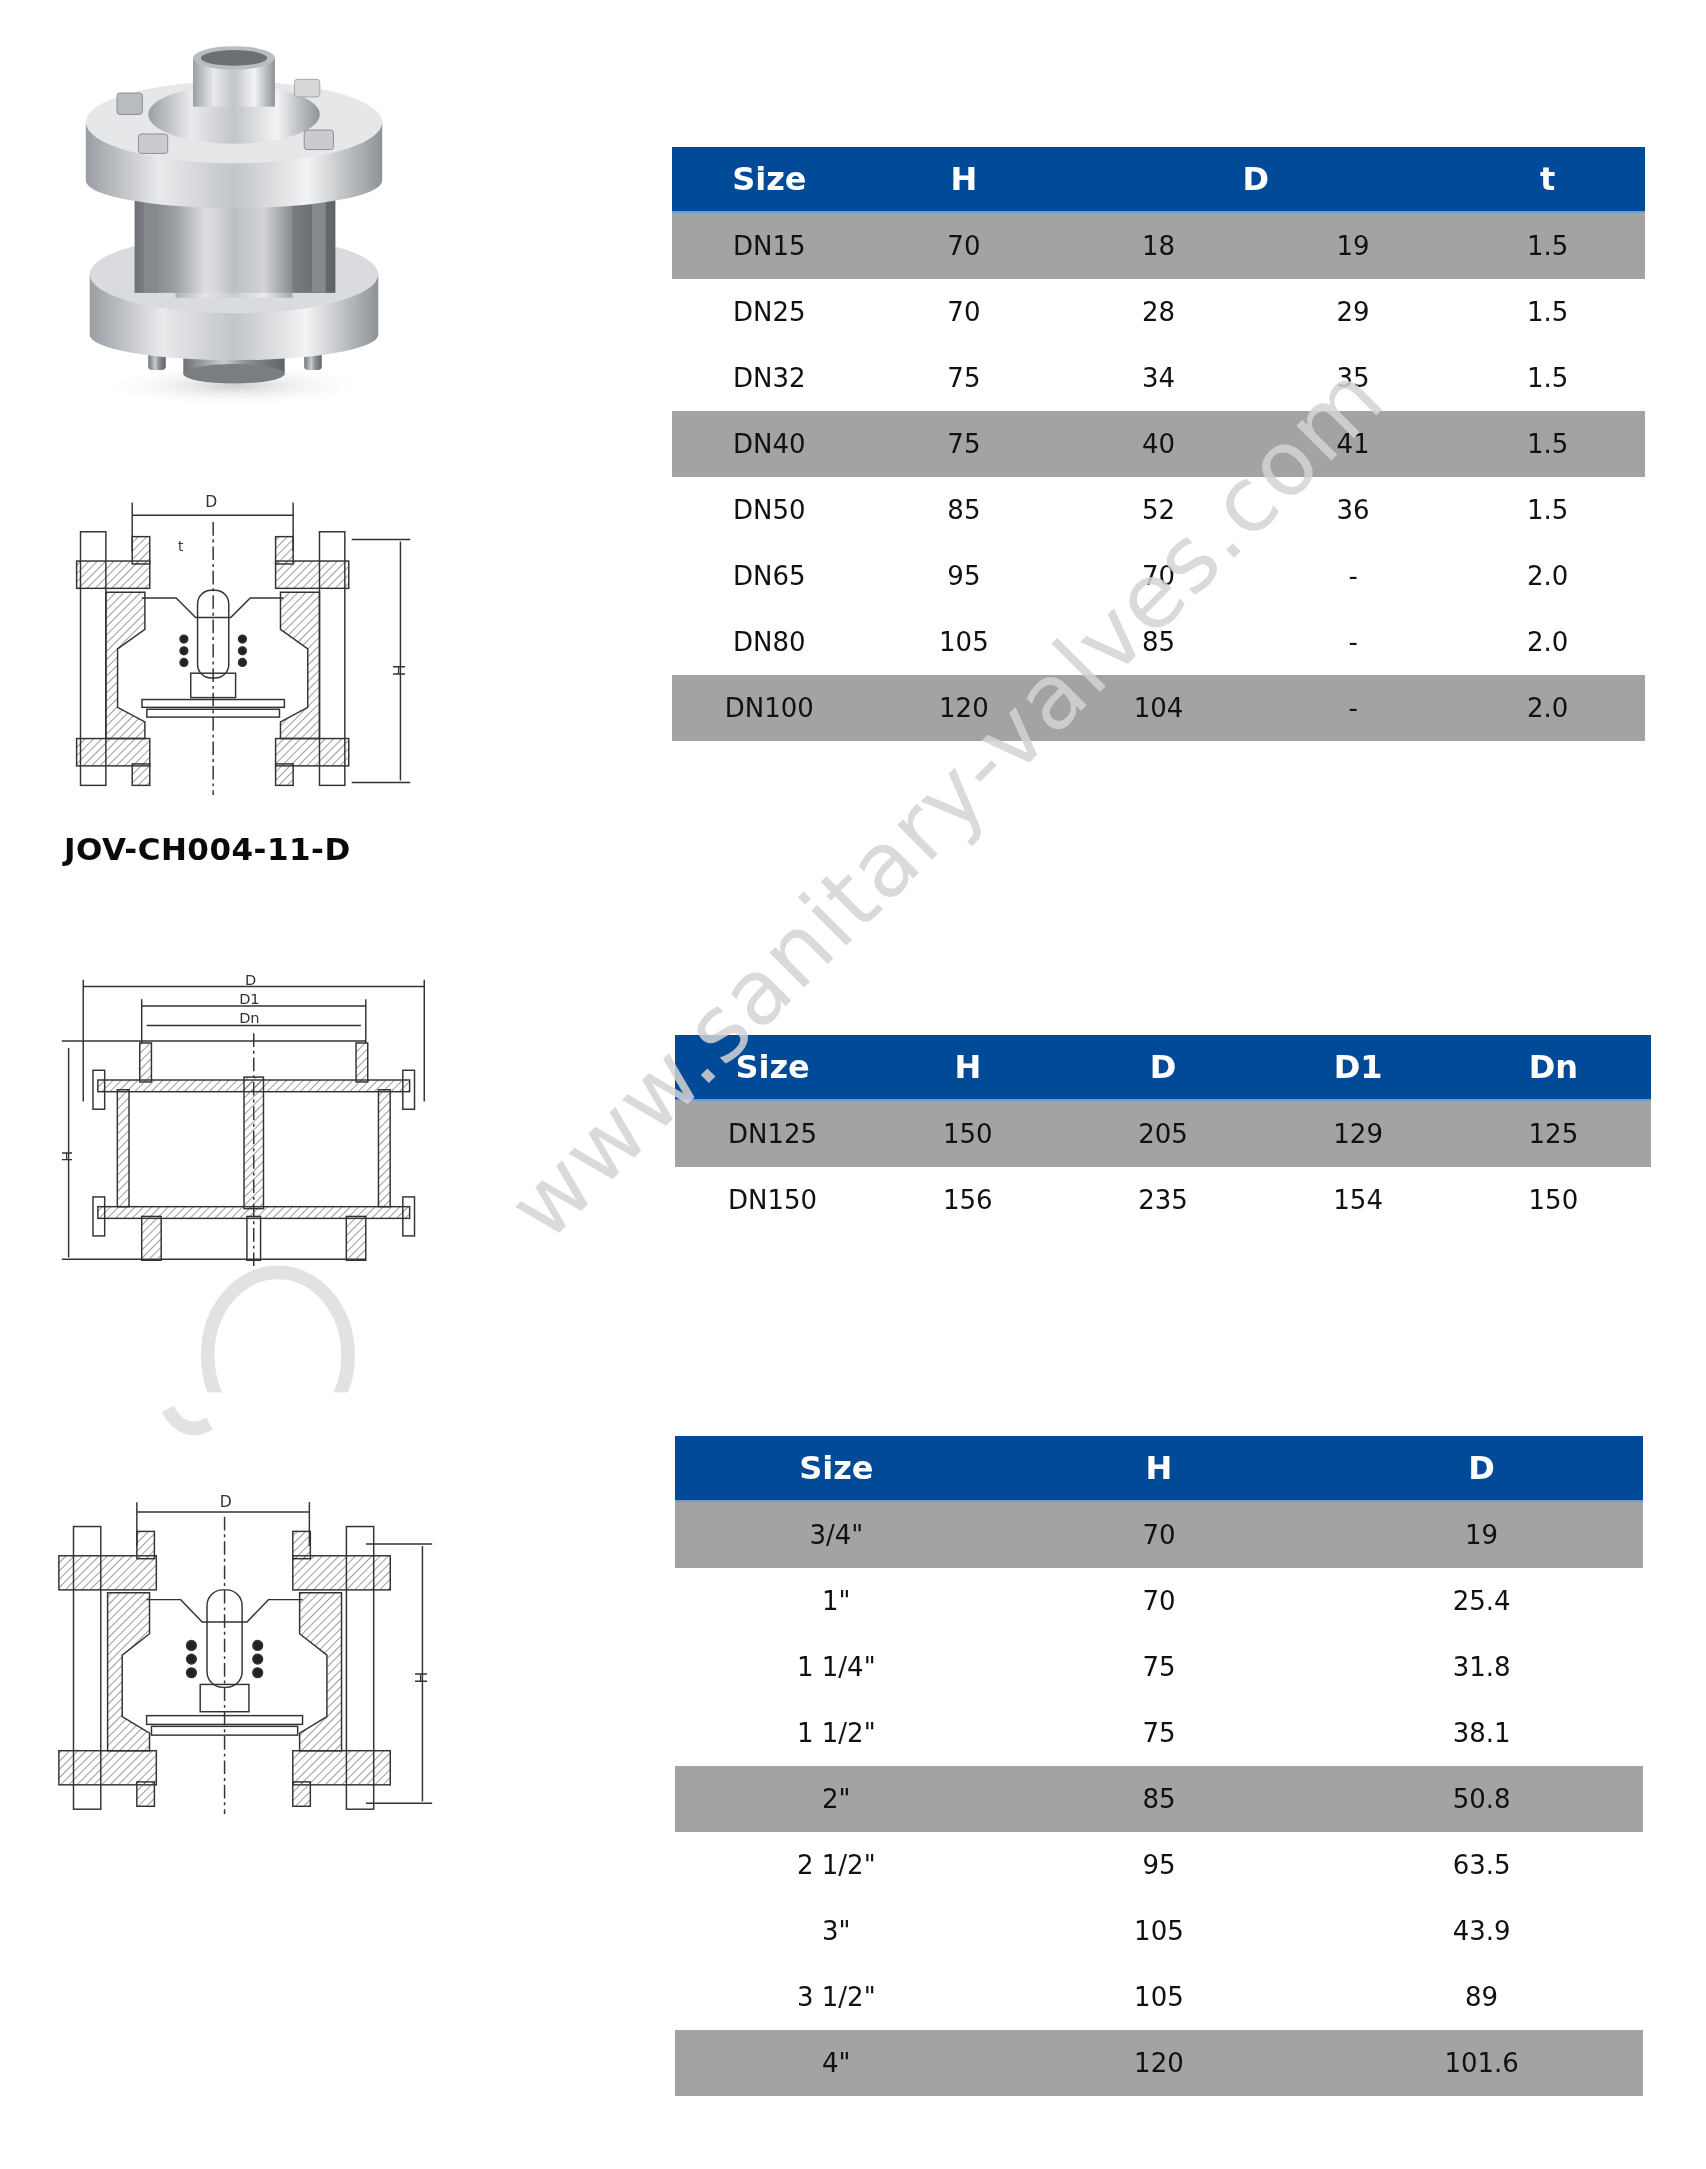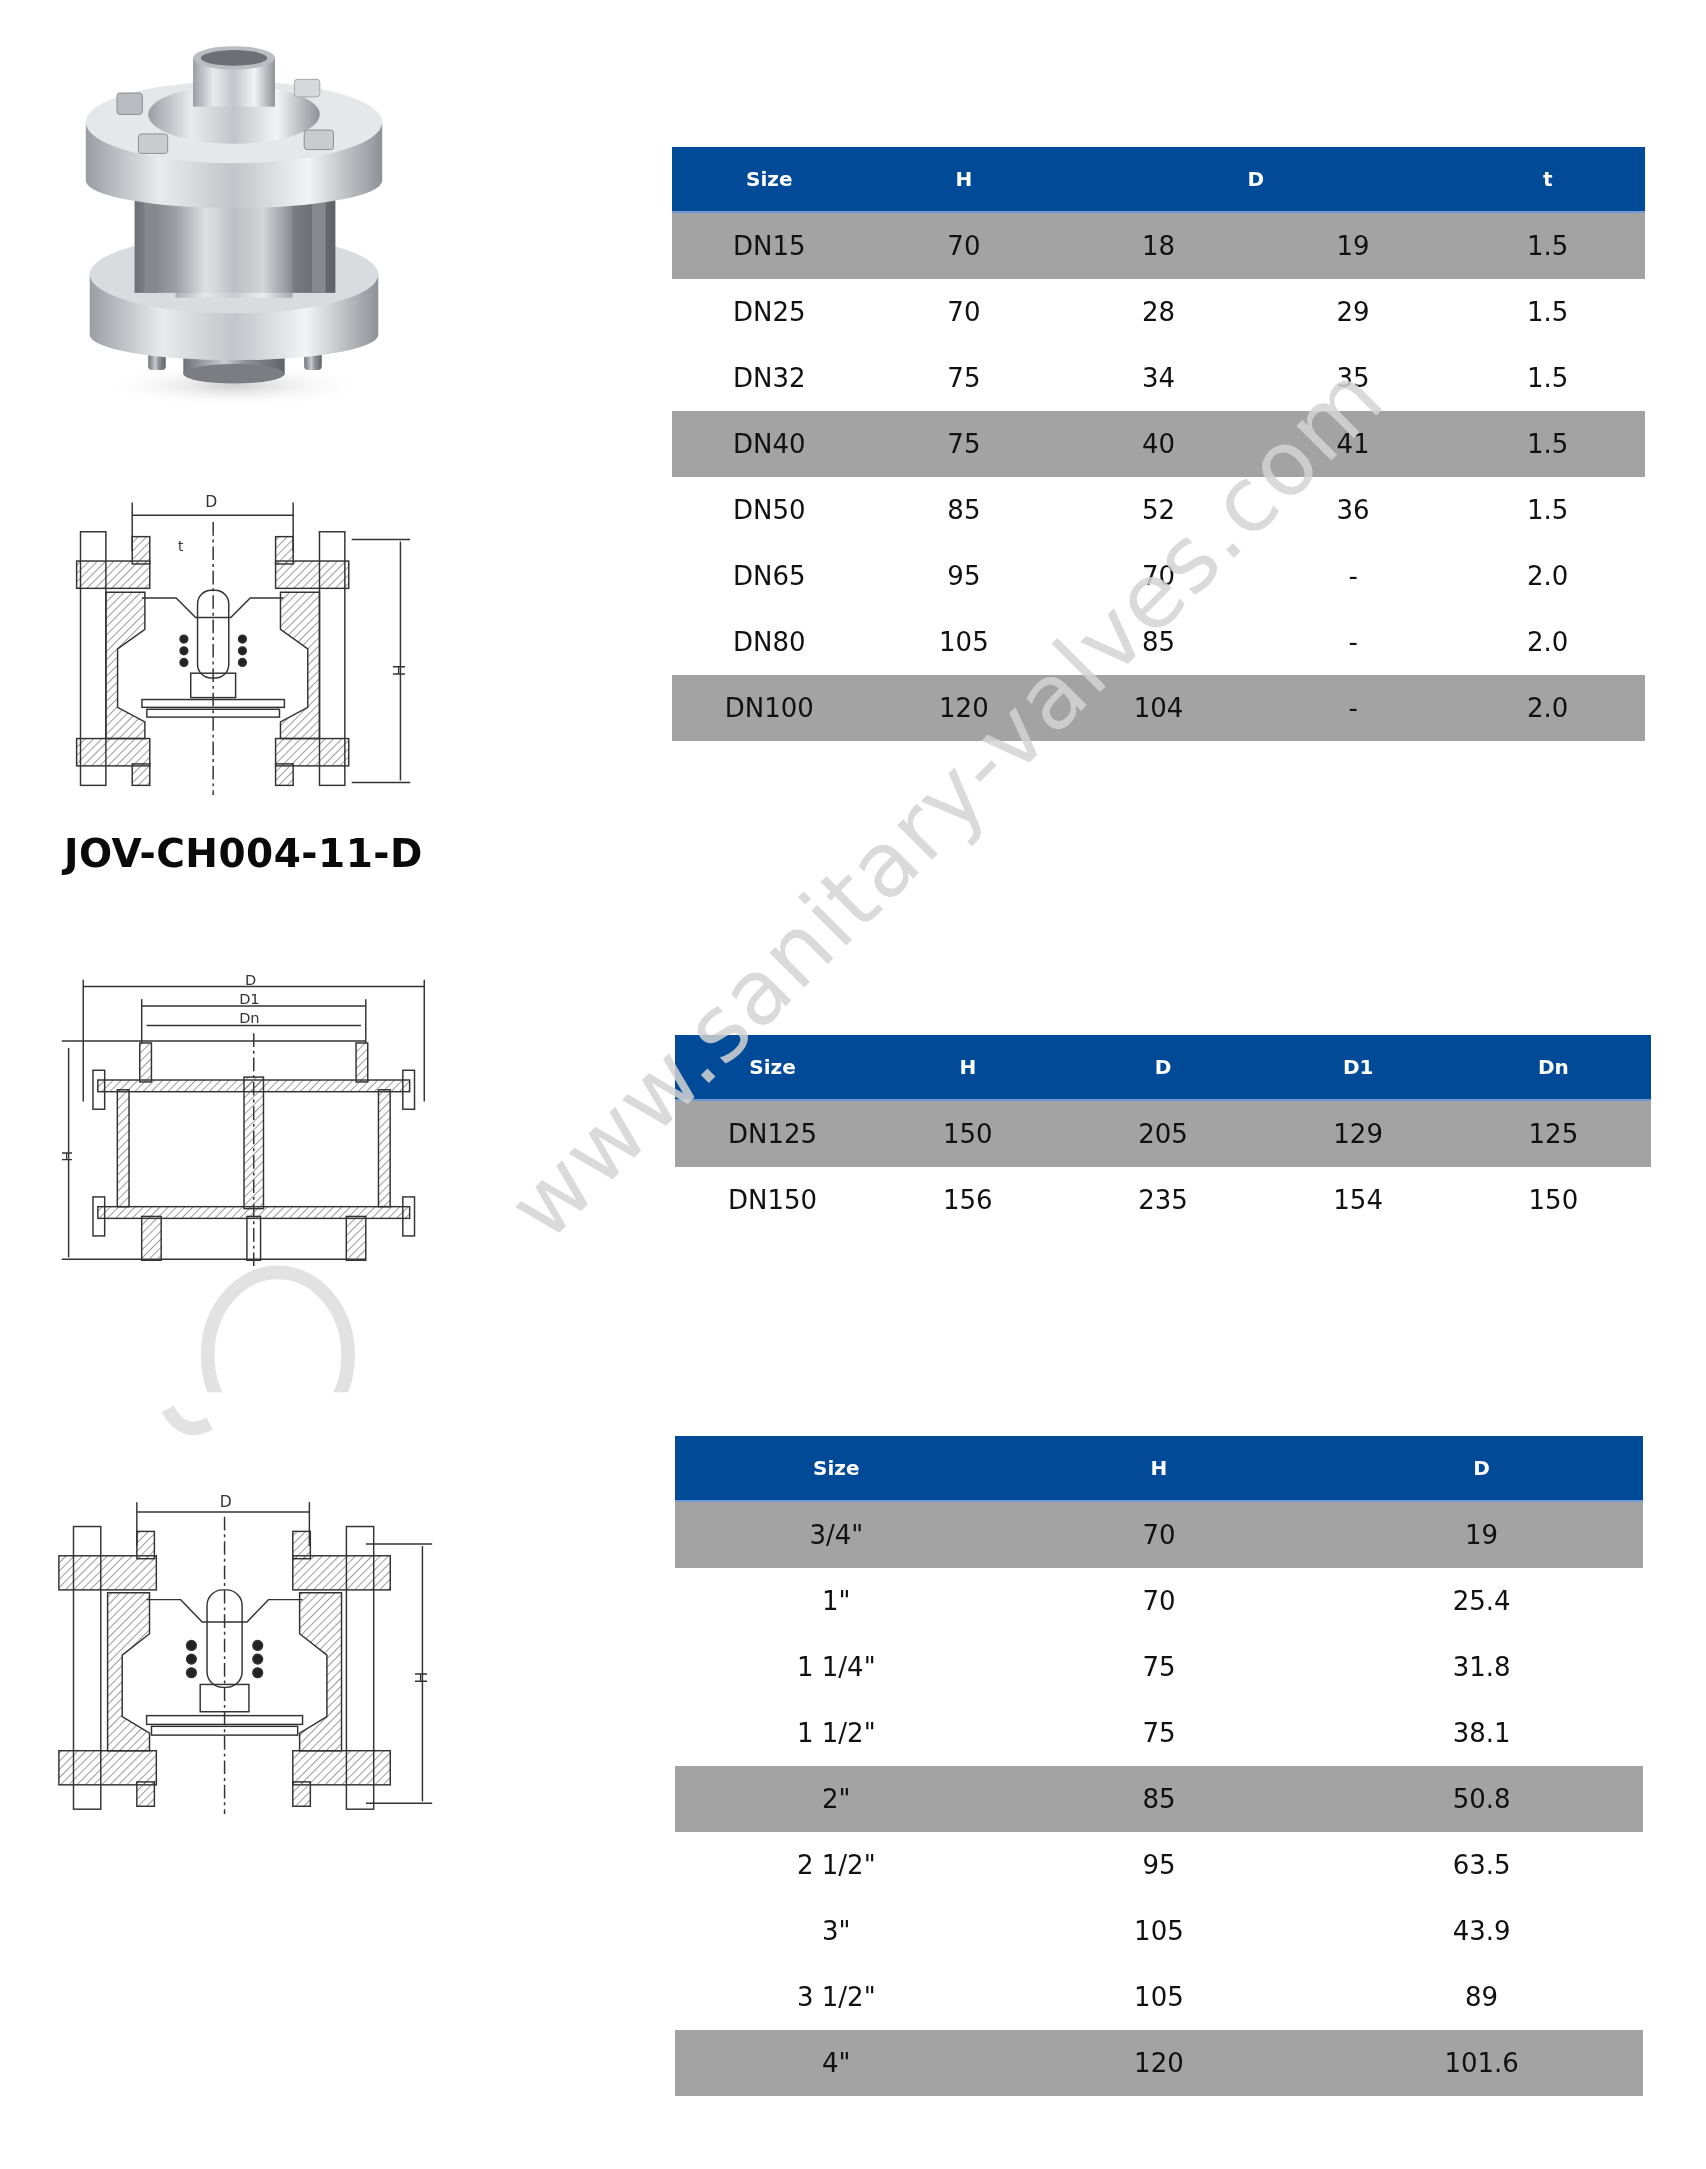--- a/index.html
+++ b/index.html
@@ -1,30 +1,30 @@
 <!DOCTYPE html>
 <html><head>
 <meta charset="utf-8">
 <style>
   html, body { margin: 0; padding: 0; background: #ffffff; }
   body { width: 1707px; height: 2170px; position: relative; overflow: hidden;
          font-family: "DejaVu Sans", "Liberation Sans", sans-serif; color: #111; }
 
   
   .spec-table { position: absolute; border-collapse: collapse; table-layout: fixed; }
-  .spec-table th { background: #004a97; color: #ffffff; font-weight: bold; font-size: 20px;
+  .spec-table th { background: #004a97; color: #ffffff; font-weight: bold; font-size: 32px;
                    height: 64px; padding: 0; text-align: center; border-bottom: 2px solid #6f9bd6; }
   .spec-table td { height: 66px; padding: 0; text-align: center; font-size: 26px; color: #111; }
   .spec-table tr.shade td { background: #a3a3a3; }
 
   #table-1 { left: 672px; top: 147px; width: 973px; }
   #table-2 { left: 675px; top: 1035px; width: 976px; }
   #table-3 { left: 675px; top: 1436px; width: 968px; }
 
-  .model-title { position: absolute; left: 64px; top: 831px; font-size: 39px; font-weight: bold;
+  .model-title { position: absolute; left: 64px; top: 831px; font-size: 31px; font-weight: bold;
                  color: #0a0a0a; letter-spacing: 0.5px; }
 
   .photo { position: absolute; left: 78px; top: 44px; width: 312px; height: 371px; }
   .drawing { position: absolute; }
   #drawing-1 { left: 59px; top: 483px; width: 361px; height: 317px; }
   #drawing-2 { left: 54px; top: 965px; width: 380px; height: 307px; }
   #drawing-3 { left: 54px; top: 1468px; width: 385px; height: 351px; }
 
   .watermark { position: absolute; left: 419px; top: 741px; font-size: 90px; color: #d4d4d4;
                transform: rotate(-45deg); transform-origin: 0 0; white-space: nowrap;

